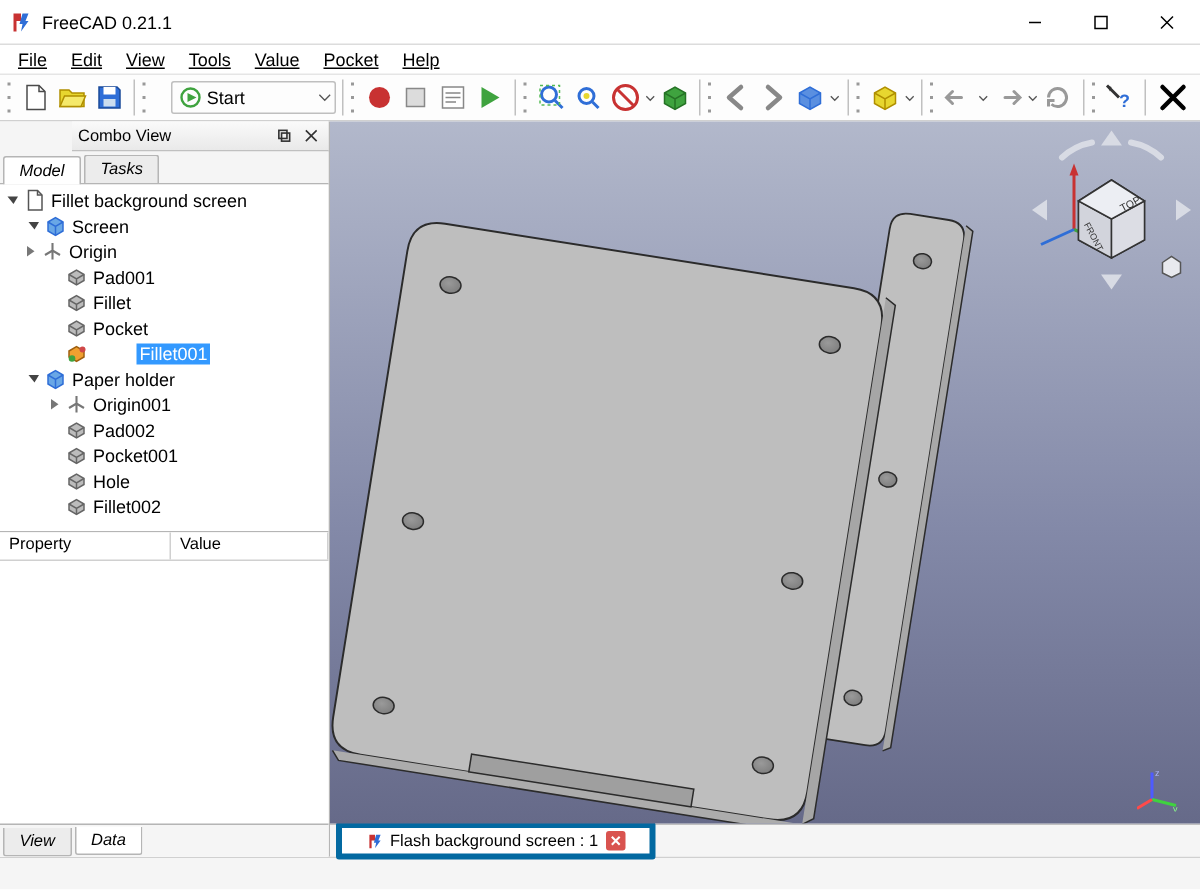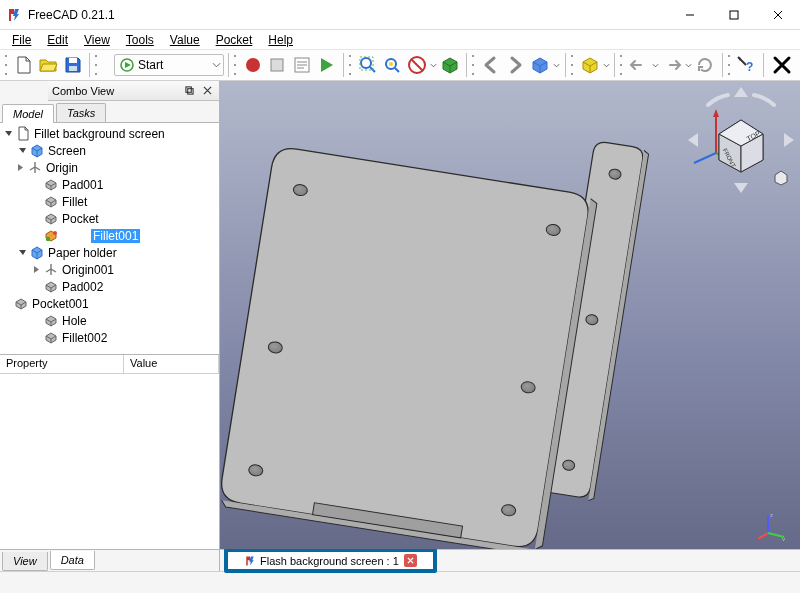--- a/index.html
+++ b/index.html
@@ -181,21 +181,21 @@
     display: flex;
     height: 19px;
     border-bottom: 1px solid #d0d0d0;
     font-size: 11px;
     background: #fff;
   }
   .prop-head .ph {
     padding: 2px 6px;
     border-right: 1px solid #d0d0d0;
   }
-  .prop-head .ph:nth-child(1){ width: 124px; }
+  .prop-head .ph:nth-child(1){ width: 114px; }
   .prop-head .ph:nth-child(2){ flex: 1; }
   .prop-body { flex: 1; background: #fff; }
   .tabs-bottom { border-top: 1px solid #b5b5b5; border-bottom: none; background:#f5f5f5; }
   .tabs-bottom .tab {
     border-top: none;
     border-bottom: 1px solid #b5b5b5;
     border-top-left-radius: 0; border-top-right-radius: 0;
     border-bottom-left-radius: 2px; border-bottom-right-radius: 2px;
     top: -1px;
   }
@@ -646,21 +646,21 @@
           <div class="trow" style="padding-left:30px">
       <span class="twister"></span>
       <span class="ticn">
               <svg viewBox="0 0 15 15">
                 <path d="M2 6l5-3 5 3v4l-5 3-5-3z" fill="#bcbcbc" stroke="#666"></path>
                 <path d="M2 6l5 3 5-3M7 9v4" fill="none" stroke="#666"></path>
               </svg>
             </span>
       <span class="tlabel">Pad002</span>
           </div>
-          <div class="trow" style="">
+          <div class="trow" style="padding-left:30px">
       <span class="twister"></span>
       <span class="ticn">
               <svg viewBox="0 0 15 15">
                 <path d="M2 6l5-3 5 3v4l-5 3-5-3z" fill="#bcbcbc" stroke="#666"></path>
                 <path d="M2 6l5 3 5-3M7 9v4" fill="none" stroke="#666"></path>
               </svg>
             </span>
       <span class="tlabel">Pocket001</span>
           </div>
           <div class="trow" style="padding-left:30px">

